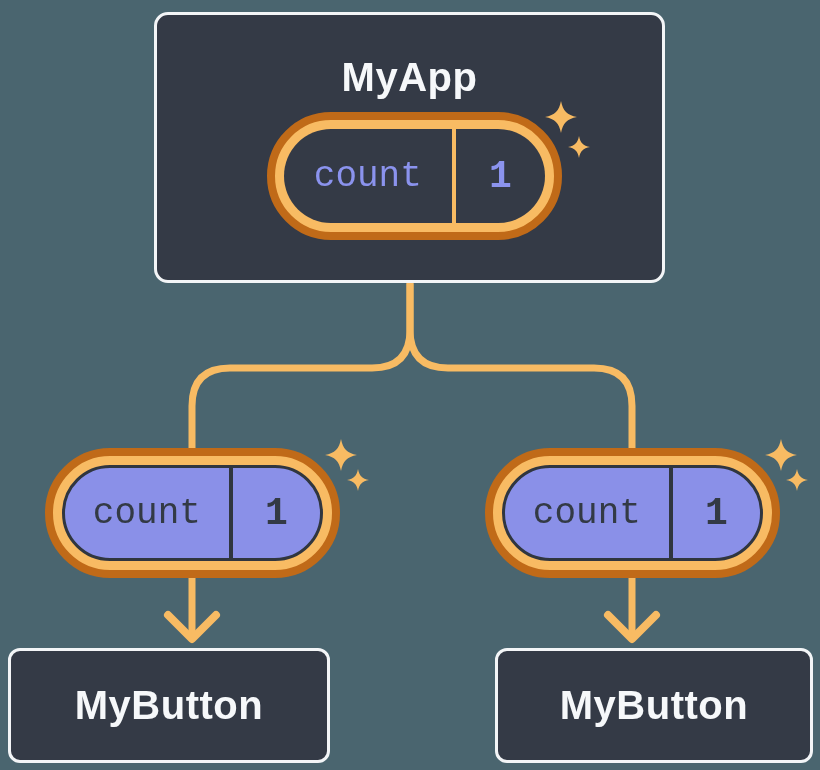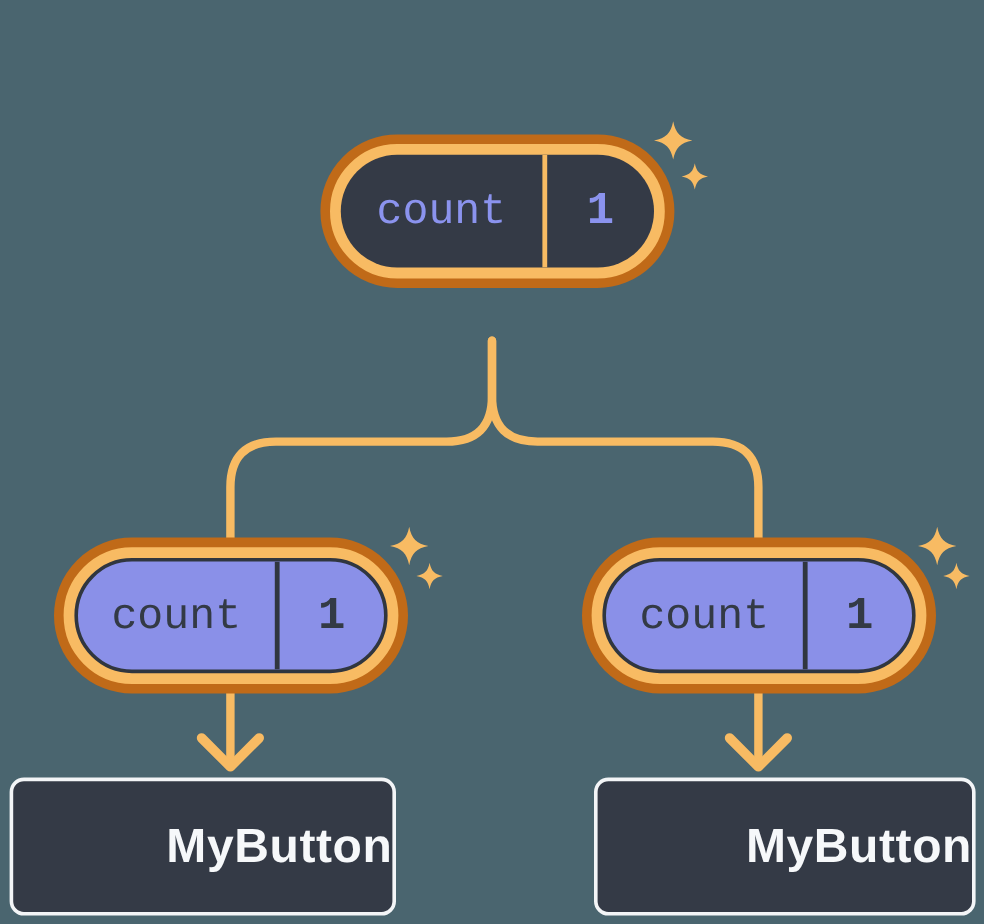--- a/index.html
+++ b/index.html
@@ -35,21 +35,21 @@
     left: 0;
     right: 0;
     text-align: center;
     color: #F6F8FA;
     font-size: 40px;
     font-weight: 600;
     letter-spacing: 0.5px;
   }
   .root-box   { left: 154px; top: 12px;  width: 511px; height: 271px; }
   .root-title { top: 40px; }
-  .leaf-box   { height: 115px; border-radius: 12px; display: flex; align-items: center; justify-content: flex-end; }
+  .leaf-box   { height: 115px; border-radius: 12px; display: flex; align-items: center; justify-content: center; }
   .leaf-left  { left: 8px;   top: 648px; width: 322px; }
   .leaf-right { left: 495px; top: 648px; width: 318px; }
   .leaf-title { position: static; }
 
   
   .pill {
     position: absolute;
     box-sizing: border-box;
     border: 8px solid #C06A18;
     background: #F8BB63;
@@ -106,20 +106,23 @@
 
   <svg class="connector-svg" width="820" height="770" viewBox="0 0 820 770">
     <g fill="none" stroke="#F8BB63" stroke-width="7" stroke-linecap="round" stroke-linejoin="round">
       <path d="M410,284 L410,330 Q410,368 372,368 L230,368 Q192,368 192,406 L192,634"></path>
       <path d="M410,284 L410,330 Q410,368 448,368 L594,368 Q632,368 632,406 L632,634"></path>
       <path stroke-width="8" d="M168,615 L192,639 L216,615"></path>
       <path stroke-width="8" d="M608,615 L632,639 L656,615"></path>
     </g>
   </svg>
 
+  <div class="node-box root-box">
+    <div class="node-title root-title">MyApp</div>
+  </div>
 
   <div class="pill state-pill">
     <div class="pill-core">
       <div class="pill-label">count</div>
       <div class="pill-divider"></div>
       <div class="pill-value">1</div>
     </div>
   </div>
 
   <div class="pill props-pill props-pill-left">

